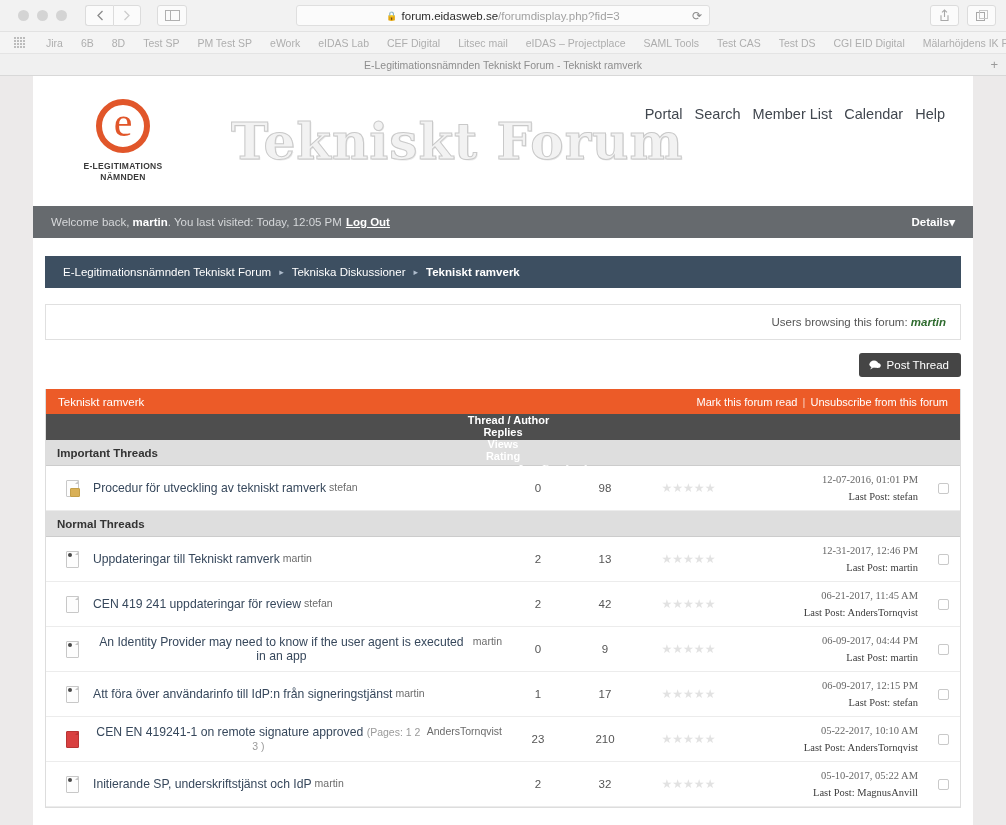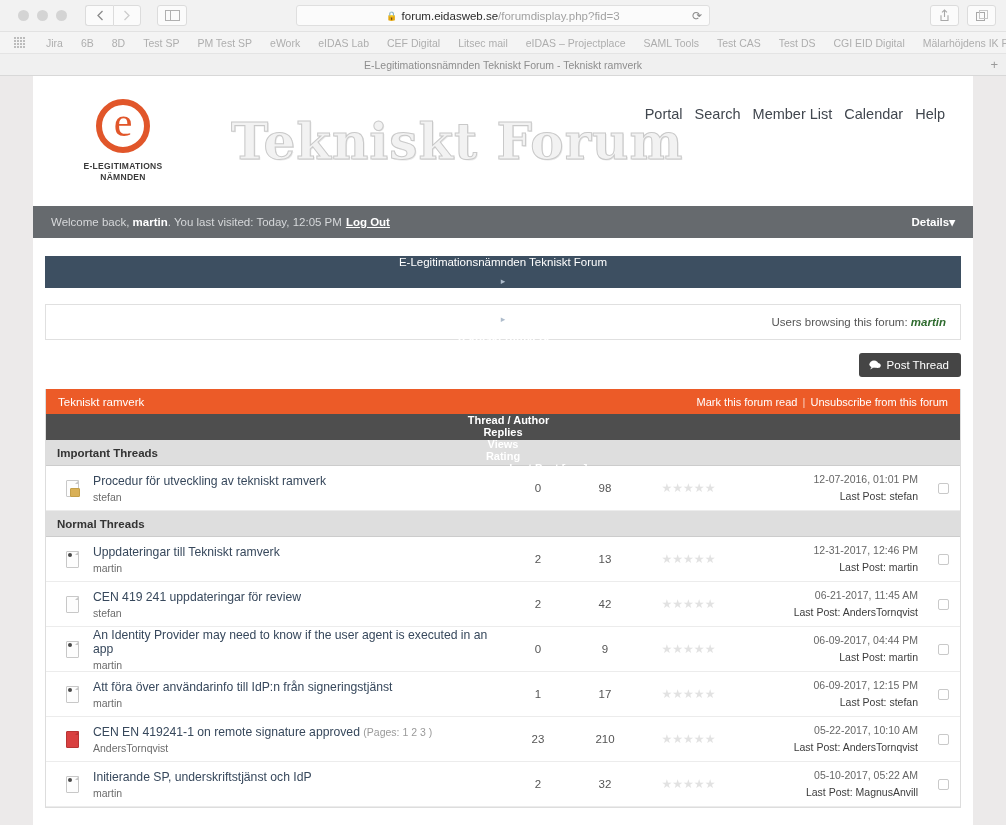--- a/index.html
+++ b/index.html
@@ -142,21 +142,20 @@
   .welcome-bar .details { margin-left: auto; color: #ffffff; font-weight: bold; }
 
   .gap-strip { height: 18px; background: #ffffff; }
 
   
   .breadcrumb {
     height: 32px; background: #3d4f61; color: #ffffff;
     display: flex; align-items: center; padding: 0 18px;
     font-size: 11.5px; gap: 8px;
     margin: 0 12px;
-    flex-direction: column;
   }
   .breadcrumb .sep { color: #aebccc; font-size: 9px; }
   .breadcrumb .crumb-last { font-weight: bold; }
 
   
   .browsing {
     margin: 16px 12px 0 12px;
     border: 1px solid #e0e0e0; background: #fff;
     padding: 11px 14px; font-size: 11.5px; color: #555; text-align: right;
   }
@@ -187,21 +186,21 @@
 
   .table-head {
     background: #4e4e4e; color: #ffffff; height: 26px;
     display: flex; align-items: center;
     font-size: 11px; font-weight: bold; flex-direction: column;
   }
   .col-thread { flex: 1; padding-left: 11px; }
   .col-replies { width: 72px; text-align: center; }
   .col-views   { width: 62px; text-align: center; }
   .col-rating  { width: 105px; text-align: center; }
-  .col-last    { width: 185px; text-align: right; padding-right: 8px; }
+  .col-last    { width: 185px; text-align: right; padding-right: 8px; font-family: Liberation Serif, serif; }
   .col-check   { width: 34px; display: flex; align-items: center; justify-content: center; }
 
   .head-check { width: 12px; height: 12px; background: #ffffff; border-radius: 1px; }
 
   .subhead {
     background: #dedede; color: #333; font-size: 11.5px; font-weight: bold;
     height: 26px; display: flex; align-items: center; padding-left: 11px;
     border-bottom: 1px solid #ccc;
   }
 
@@ -227,21 +226,21 @@
     width: 4px; height: 4px; border-radius: 50%; background:#4a4a4a;
   }
   .doc.locked::before {
     content:""; position:absolute; right:-2px; bottom:-1px;
     width: 8px; height: 7px; background: #d9b057; border-radius: 1px;
     border: 1px solid #c49f47;
   }
   .doc.hot { background: #d94040; border-color:#b83434; }
   .doc.hot::after { border-color: transparent transparent #b83434 transparent; }
 
-  .tmeta { display: flex; flex-direction: column; gap: 3px; padding-left: 6px; }
+  .tmeta { display: flex; flex-direction: row; gap: 3px; padding-left: 6px; text-align: center; }
   .ttitle { color: #37485c; font-size: 12.2px; }
   .ttitle .pages { color: #9a9a9a; font-size: 10.5px; }
   .tauthor { color: #6c6c6c; font-size: 10.5px; }
 
   .stars { display: flex; gap: 1px; justify-content: center; color: #e2e2e2; font-size: 12px; letter-spacing:0px;}
 
   .lastpost { display: flex; flex-direction: column; gap: 3px; font-size: 10.5px; color: #666; line-height:1.25;}
   .lastpost .lp2 { color: #3c3c3c; }
 
   .row-check { width: 11px; height: 11px; border: 1px solid #c9c9c9; background:#fff; border-radius: 2px; }

